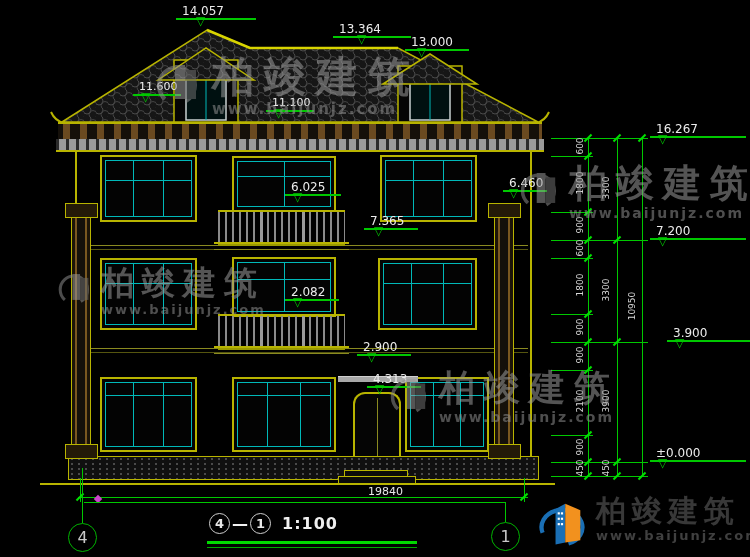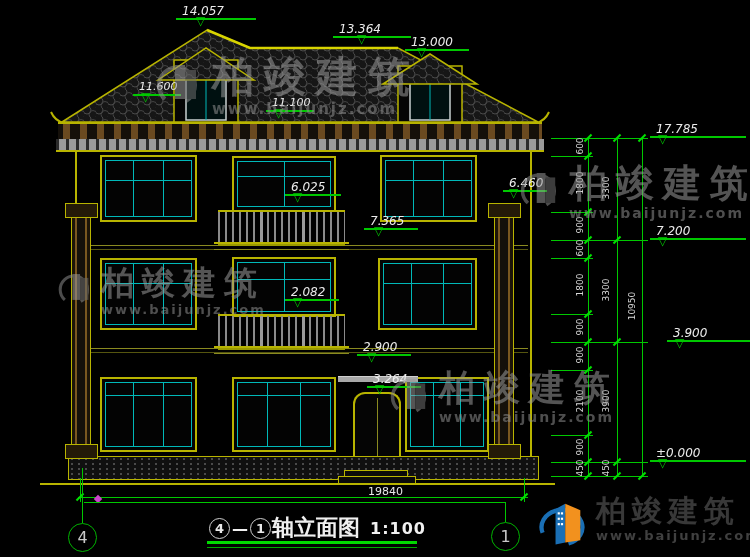--- a/index.html
+++ b/index.html
@@ -6,21 +6,21 @@
   #canvas{position:relative;width:750px;height:557px;background:#000;overflow:hidden;
           font-family:"DejaVu Sans",sans-serif;}
   
   .gl{position:absolute;background:#00c800;height:1px;}
   .gv{position:absolute;background:#00c800;width:1px;}
   .tk{position:absolute;width:10px;height:2px;background:#00e000;transform:rotate(-45deg);}
   
   .rl{position:absolute;width:40px;text-align:center;transform:rotate(-90deg);
       color:#d8d8d8;font-size:9px;line-height:12px;white-space:nowrap;}
   
-  .em{position:absolute;font-style:italic;}
+  .em{position:absolute;}
   .et{display:block;color:#ececec;font-size:12px;line-height:14px;padding-left:6px;white-space:nowrap;}
   .et.small{font-size:11px;}
   .el{height:2px;background:#00c800;}
   .etr{position:absolute;top:100%;margin-top:-4px;color:#00c800;font-size:12px;line-height:10px;}
   
   .win{position:absolute;border:2px solid #b8b400;background:#030303;}
   .win-in{position:absolute;top:3px;left:3px;right:3px;bottom:3px;border:1px solid #00b8b8;}
   .mull{position:absolute;background:#00b8b8;}
   .mull.h{left:4px;right:4px;height:1px;}
   .mull.v{top:4px;bottom:4px;width:1px;}
@@ -216,21 +216,21 @@
     <span class="et">2.082</span>
     <div class="el" style="width:54px;"></div>
       <span class="etr" style="left:8px;">▽</span>
     </div>
   <div class="em" style="left:357px;top:340px;">
     <span class="et">2.900</span>
     <div class="el" style="width:54px;"></div>
       <span class="etr" style="left:10px;">▽</span>
     </div>
   <div class="em" style="left:367px;top:372px;">
-    <span class="et">3.264</span>
+    <span class="et">4.313</span>
     <div class="el" style="width:54px;"></div>
       <span class="etr" style="left:8px;">▽</span>
     </div>
 
   <div class="gv" style="left:588px;top:138px;height:338px;"></div>
   <div class="gv" style="left:617px;top:138px;height:338px;"></div>
   <div class="gv" style="left:642px;top:138px;height:338px;"></div>
 
   <div class="gl" style="left:551px;top:138px;width:97px;"></div>
   <div class="gl" style="left:551px;top:156px;width:42px;"></div>
@@ -273,21 +273,21 @@
   <span class="rl" style="left:560px;top:395px;">2100</span>
   <span class="rl" style="left:560px;top:441px;">900</span>
   <span class="rl" style="left:560px;top:462px;">450</span>
   <span class="rl" style="left:586px;top:182px;">3300</span>
   <span class="rl" style="left:586px;top:284px;">3300</span>
   <span class="rl" style="left:586px;top:395px;">3900</span>
   <span class="rl" style="left:586px;top:462px;">450</span>
   <span class="rl" style="left:612px;top:300px;">10950</span>
 
   <div class="em" style="left:650px;top:122px;">
-    <span class="et">17.785</span>
+    <span class="et">16.267</span>
     <div class="el" style="width:96px;"></div>
       <span class="etr" style="left:8px;">▽</span>
     </div>
   <div class="em" style="left:650px;top:224px;">
     <span class="et">7.200</span>
     <div class="el" style="width:96px;"></div>
       <span class="etr" style="left:8px;">▽</span>
     </div>
   <div class="em" style="left:667px;top:326px;">
     <span class="et">3.900</span>
@@ -316,21 +316,20 @@
     </div>
   <div class="axc" style="left:491px;top:522px;">
       <span>1</span>
     </div>
 
   <div style="position:absolute;left:208px;top:513px;z-index:20;color:#f0f0f0;
        font-size:22px;font-weight:bold;display:flex;align-items:center;white-space:nowrap;">
     <span class="circ">4</span>
       <span style="font-size:16px;margin:0 1px;">—</span>
       <span class="circ">1</span>
-      <span>轴立面图</span>
       <span style="font-size:16px;margin-left:10px;letter-spacing:1px;">1:100</span>
   </div>
   <div style="position:absolute;left:207px;top:541px;width:210px;height:3px;background:#00d800;z-index:20;"></div>
   <div style="position:absolute;left:207px;top:547px;width:210px;height:1px;background:#00a800;z-index:20;"></div>
 
   <div class="wm" style="left:156px;top:56px;">
     <svg width="50" height="52" viewBox="0 0 50 50" style="margin-right:6px;">
       <path d="M9,42 A18,18 0 1 1 30,44" stroke="#8a8a8a" fill="none" stroke-width="4"></path>
       <rect x="19" y="8" width="10" height="34" fill="#999"></rect>
         <rect x="29" y="13" width="11" height="29" fill="#6e6e6e"></rect>

